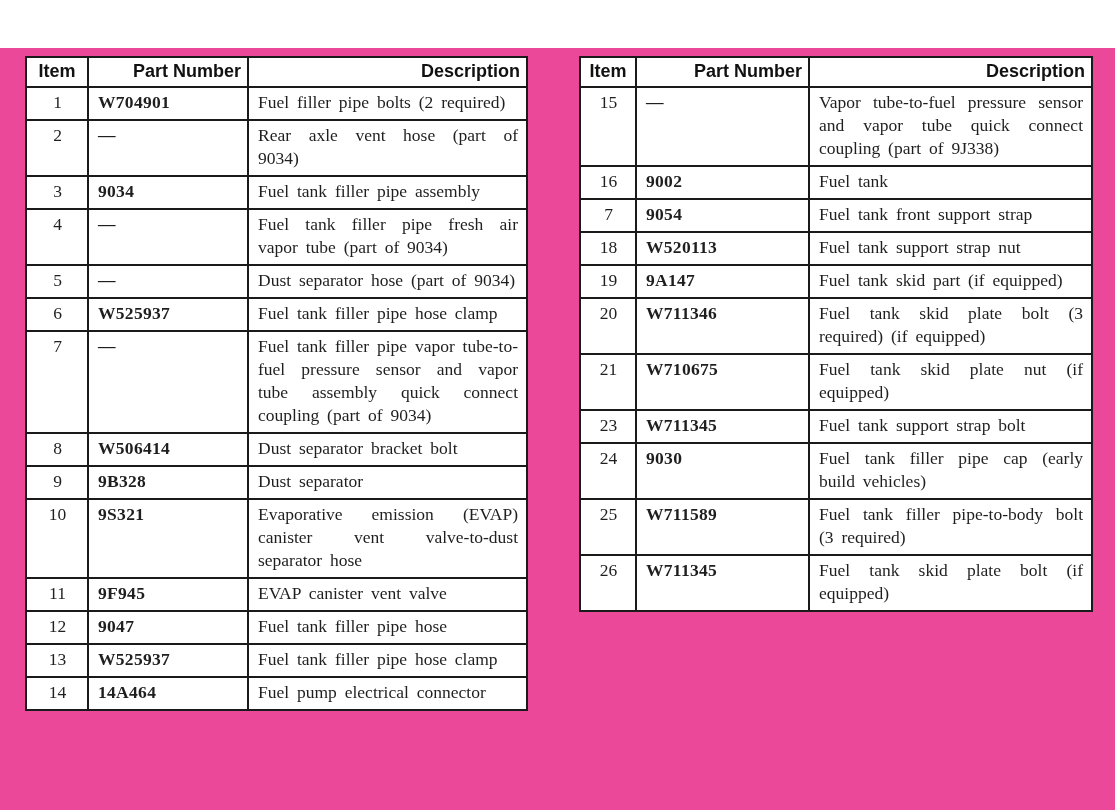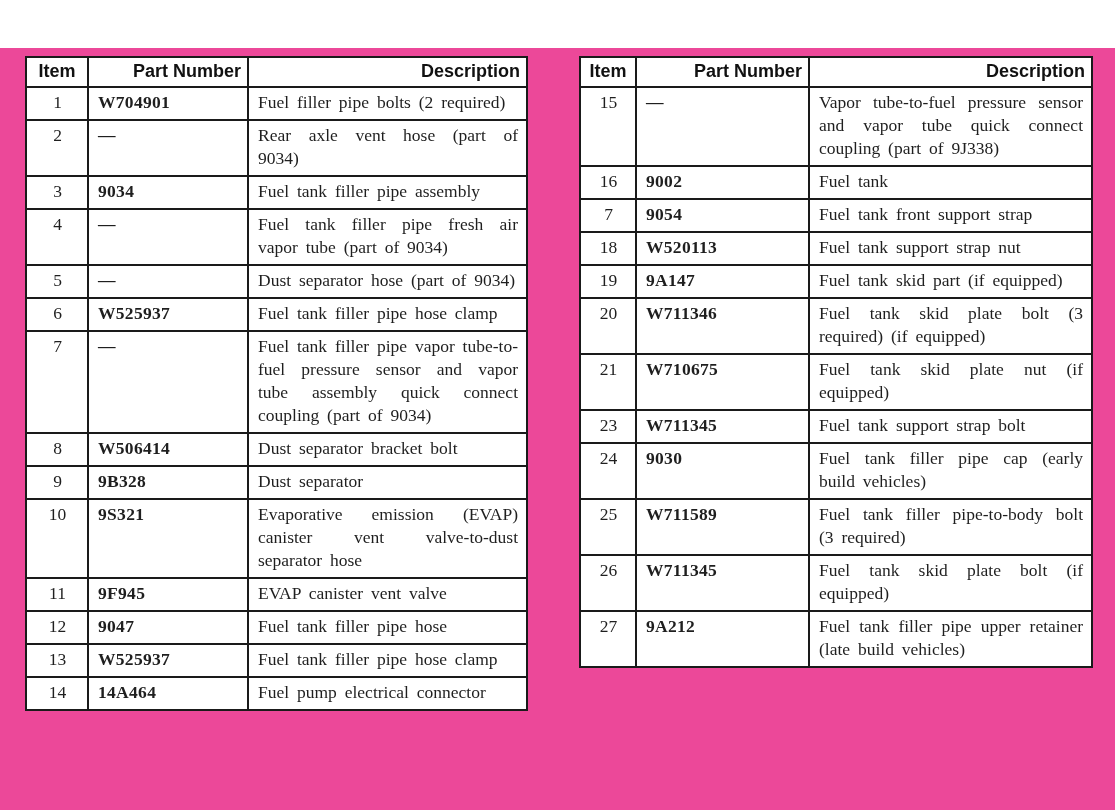--- a/index.html
+++ b/index.html
@@ -227,24 +227,19 @@
           <tr>
             <td class="item-cell">25</td>
             <td class="part-cell">W711589</td>
             <td class="desc-cell">Fuel tank filler pipe-to-body bolt (3 required)</td>
           </tr>
           <tr>
             <td class="item-cell">26</td>
             <td class="part-cell">W711345</td>
             <td class="desc-cell">Fuel tank skid plate bolt (if equipped)</td>
           </tr>
-          <tr>
-            <td class="item-cell">27</td>
-            <td class="part-cell">9A212</td>
-            <td class="desc-cell">Fuel tank filler pipe upper retainer (late build vehicles)</td>
-          </tr>
         </tbody>
     </table>
   </div>
 
   <div class="continued-note">(Continued)</div>
 
 </div>
 
 </body></html>

